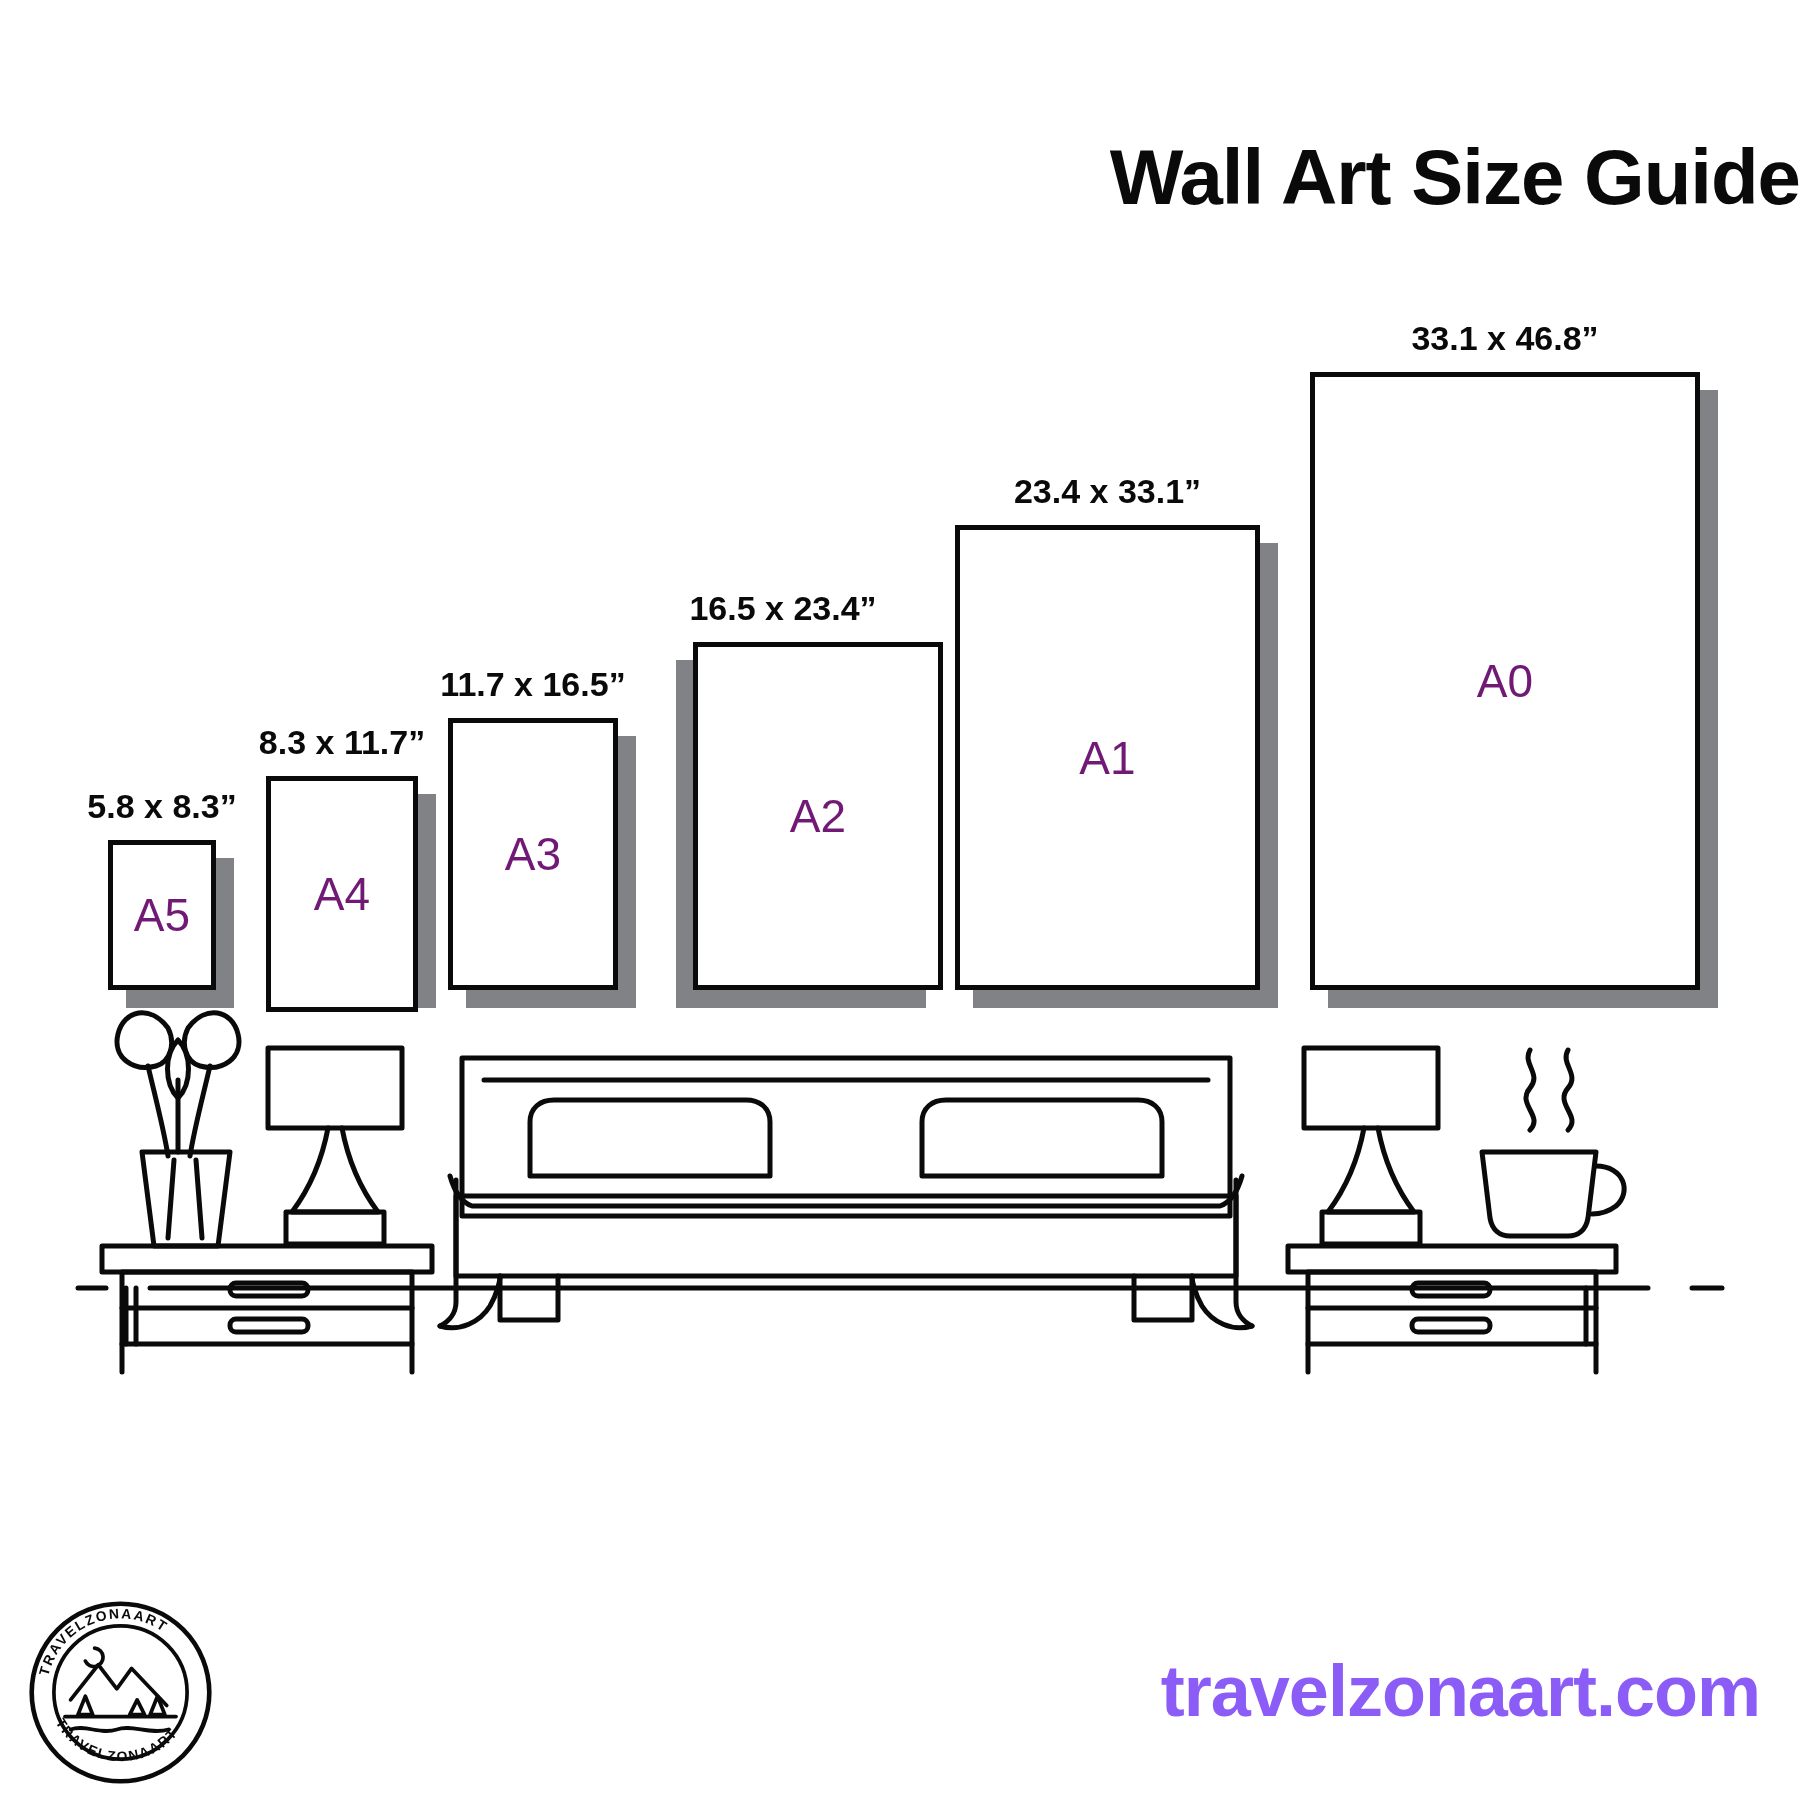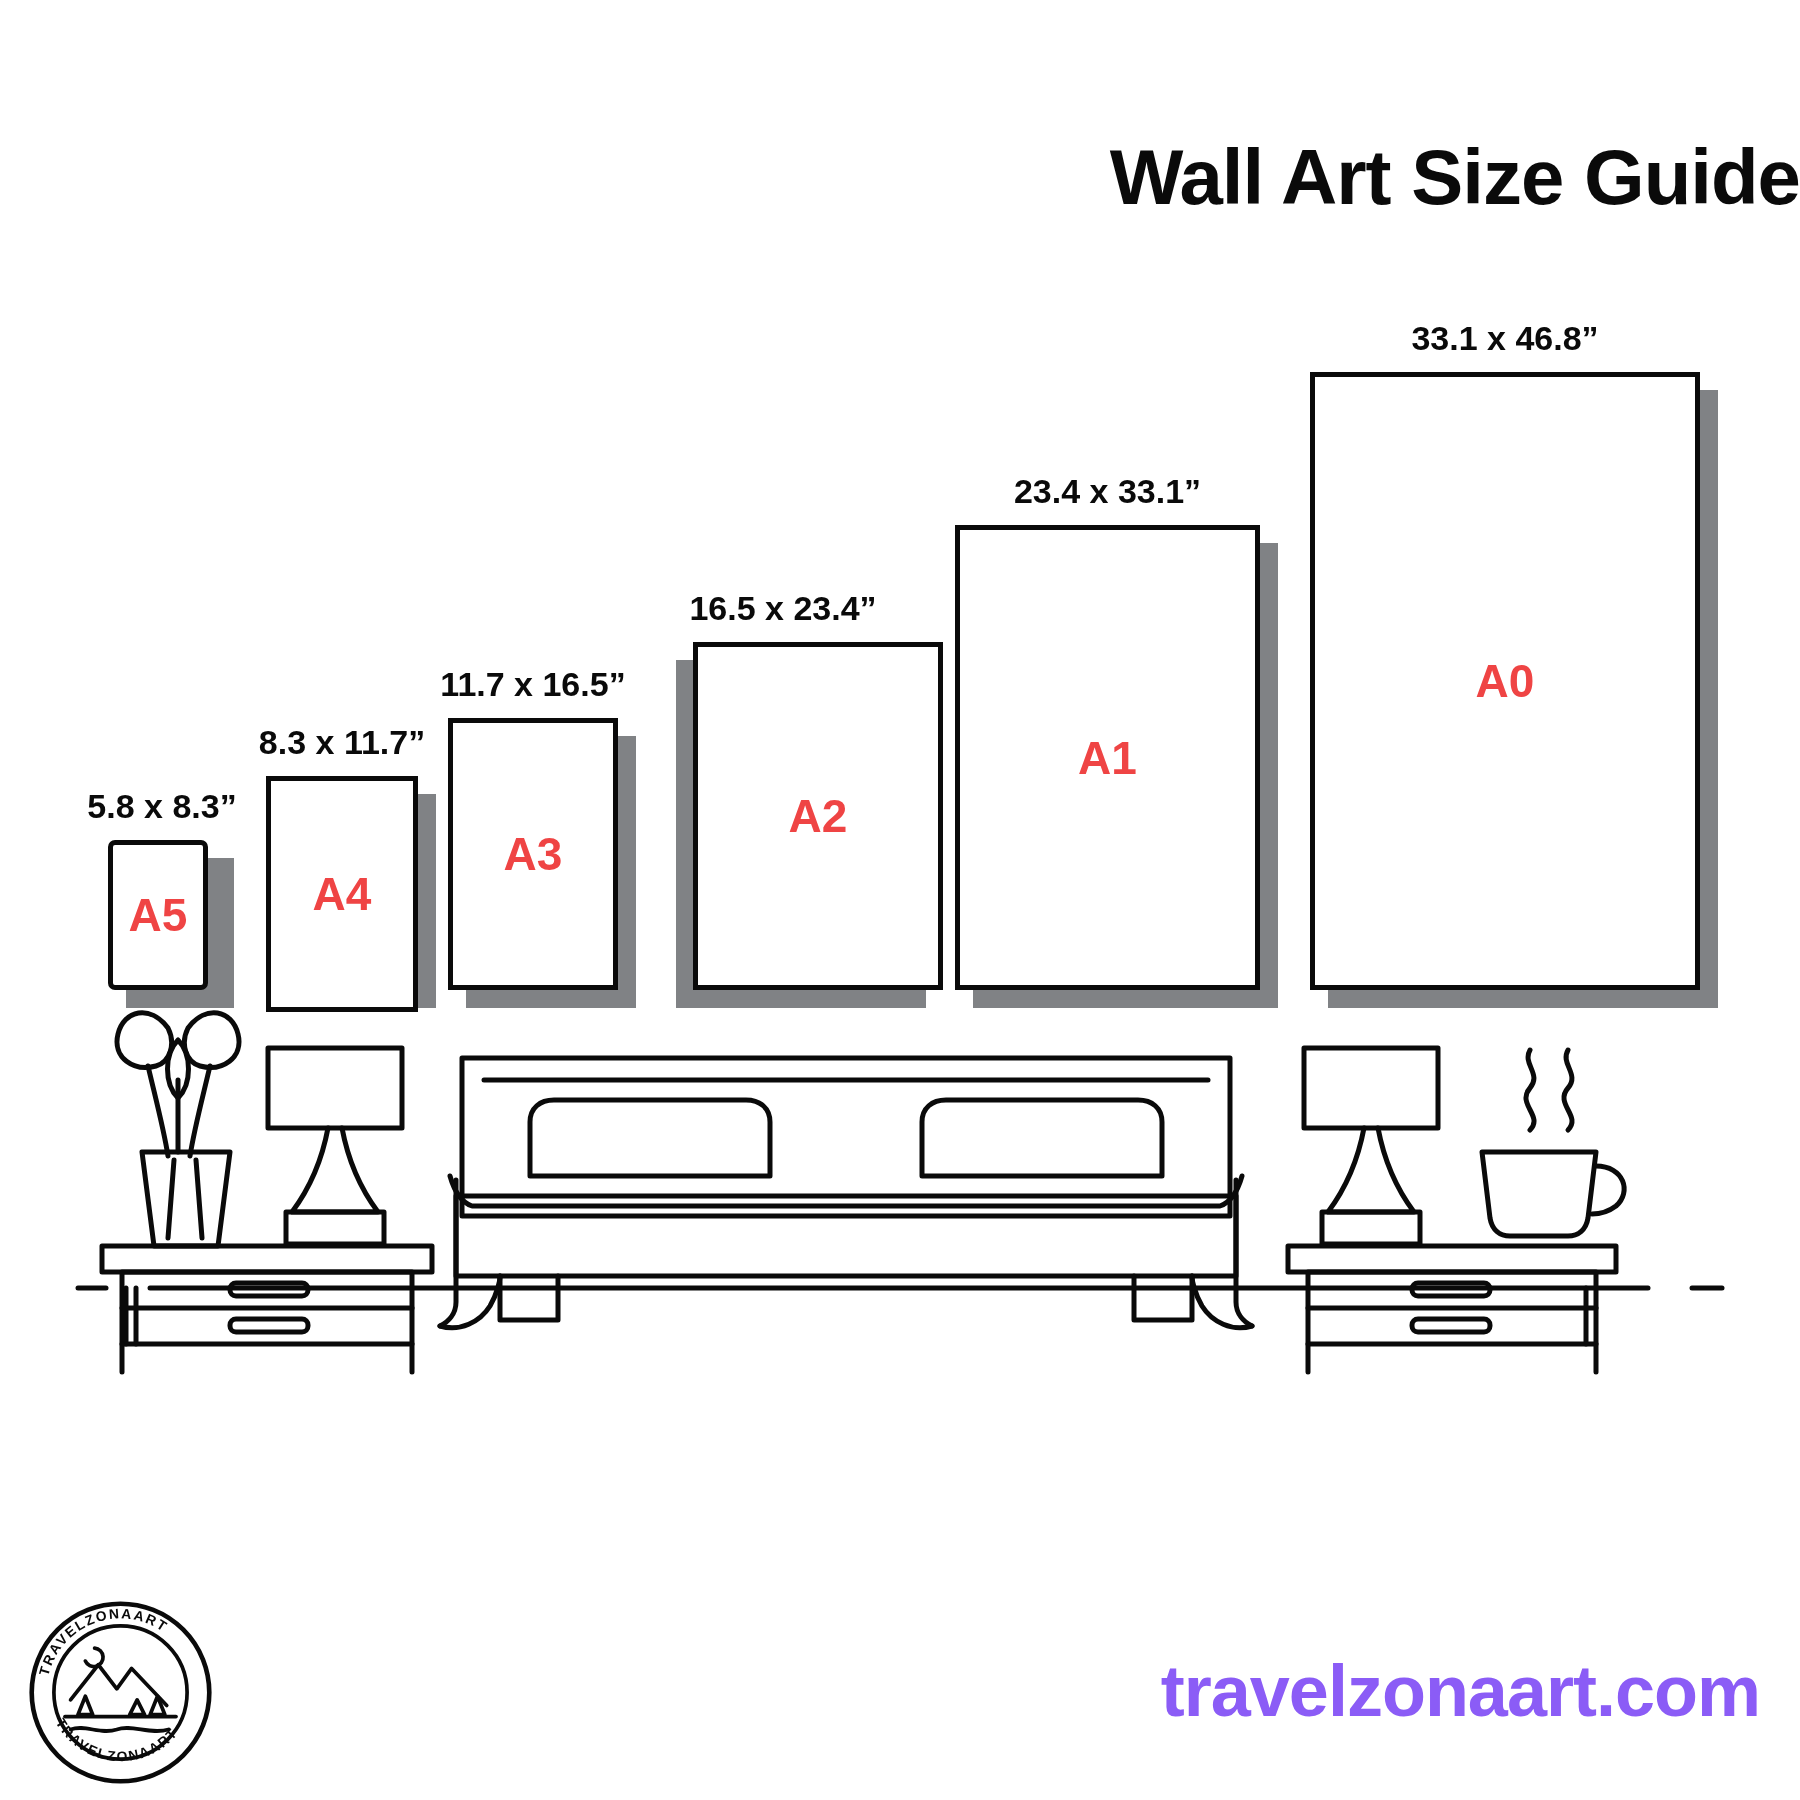--- a/index.html
+++ b/index.html
@@ -62,22 +62,22 @@
     position: relative;
     background: #ffffff;
     border: 5px solid #0a0a0a;
     box-sizing: border-box;
     display: flex;
     align-items: center;
     justify-content: center;
   }
   .frame-name {
     font-size: 46px;
-    font-weight: bold;
-    color: #ef4444;
+    font-weight: normal;
+    color: #701a75;
   }
 
   
   #room {
     position: absolute;
     left: 60px;
     top: 980px;
     width: 1680px;
     height: 420px;
   }
@@ -101,21 +101,21 @@
   }
 </style>
 </head>
 <body>
 
 <h1 id="page-title">Wall Art Size Guide</h1>
 
 <div id="frames-row">
     <div class="frame-group" style="left: 108px; width: 108px; height: 150px;">
       <div class="frame-shadow"></div>
-      <div class="frame-box" style="width: 100px; height: 150px; border-radius: 7px;">
+      <div class="frame-box" style="width: 108px; height: 150px;">
         <span class="frame-name">A5</span>
       </div>
       <div class="frame-label">5.8 x 8.3”</div>
     </div>
     <div class="frame-group" style="left: 266px; width: 152px; height: 214px;">
       <div class="frame-shadow"></div>
       <div class="frame-box" style="width: 152px; height: 236px;">
         <span class="frame-name">A4</span>
       </div>
       <div class="frame-label">8.3 x 11.7”</div>

